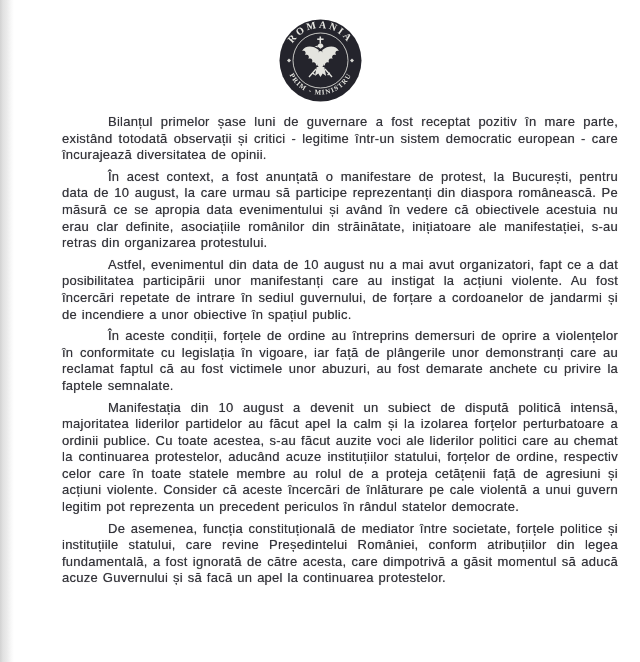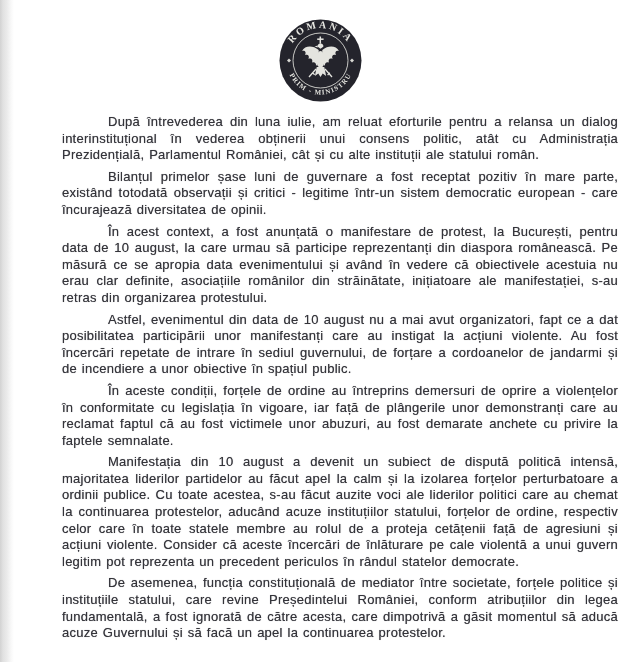--- a/index.html
+++ b/index.html
@@ -72,21 +72,20 @@
         <path d="M39.7 31 C33.5 26 26 26.5 23 32 c3 -0.8 4.5 1 3 4 c3 -1.2 4.8 0.8 3.4 3.8 c3 -1.2 4.8 0.8 3.6 3.8 c2.6 -1 4.4 0.6 4 3.4 l2.7 -3.5 z"></path>
         <path d="M43.3 31 C49.5 26 57 26.5 60 32 c-3 -0.8 -4.5 1 -3 4 c-3 -1.2 -4.8 0.8 -3.4 3.8 c-3 -1.2 -4.8 0.8 -3.6 3.8 c-2.6 -1 -4.4 0.6 -4 3.4 l-2.7 -3.5 z"></path>
         <ellipse cx="41.5" cy="40.5" rx="4.2" ry="8.5"></ellipse>
         <path d="M37.7 48 h7.6 l1.8 9 -3.4 -2.6 -2.2 3.6 -2.2 -3.6 -3.4 2.6 z"></path>
         <path d="M37 50 L30 58 M33.3 53.5 l2.4 2.2 M46 50 L53 58 M50.8 53.7 l-2.2 2.4" stroke="#e4e4de" stroke-width="1.3" fill="none"></path>
       </g>
     </svg>
   </div>
 
   <div class="content">
-    <p>După întrevederea din luna iulie, am reluat eforturile pentru a relansa un dialog interinstituțional în vederea obținerii unui consens politic, atât cu Administrația Prezidențială, Parlamentul României, cât și cu alte instituții ale statului român.</p>
     <p>Bilanțul primelor șase luni de guvernare a fost receptat pozitiv în mare parte, existând totodată observații și critici - legitime într-un sistem democratic european - care încurajează diversitatea de opinii.</p>
     <p>În acest context, a fost anunțată o manifestare de protest, la București, pentru data de 10 august, la care urmau să participe reprezentanți din diaspora românească. Pe măsură ce se apropia data evenimentului și având în vedere că obiectivele acestuia nu erau clar definite, asociațiile românilor din străinătate, inițiatoare ale manifestației, s-au retras din organizarea protestului.</p>
     <p>Astfel, evenimentul din data de 10 august nu a mai avut organizatori, fapt ce a dat posibilitatea participării unor manifestanți care au instigat la acțiuni violente. Au fost încercări repetate de intrare în sediul guvernului, de forțare a cordoanelor de jandarmi și de incendiere a unor obiective în spațiul public.</p>
     <p>În aceste condiții, forțele de ordine au întreprins demersuri de oprire a violențelor în conformitate cu legislația în vigoare, iar față de plângerile unor demonstranți care au reclamat faptul că au fost victimele unor abuzuri, au fost demarate anchete cu privire la faptele semnalate.</p>
     <p>Manifestația din 10 august a devenit un subiect de dispută politică intensă, majoritatea liderilor partidelor au făcut apel la calm și la izolarea forțelor perturbatoare a ordinii publice. Cu toate acestea, s-au făcut auzite voci ale liderilor politici care au chemat la continuarea protestelor, aducând acuze instituțiilor statului, forțelor de ordine, respectiv celor care în toate statele membre au rolul de a proteja cetățenii față de agresiuni și acțiuni violente. Consider că aceste încercări de înlăturare pe cale violentă a unui guvern legitim pot reprezenta un precedent periculos în rândul statelor democrate.</p>
     <p>De asemenea, funcția constituțională de mediator între societate, forțele politice și instituțiile statului, care revine Președintelui României, conform atribuțiilor din legea fundamentală, a fost ignorată de către acesta, care dimpotrivă a găsit momentul să aducă acuze Guvernului și să facă un apel la continuarea protestelor.</p>
   </div>
 
 </div>
 

